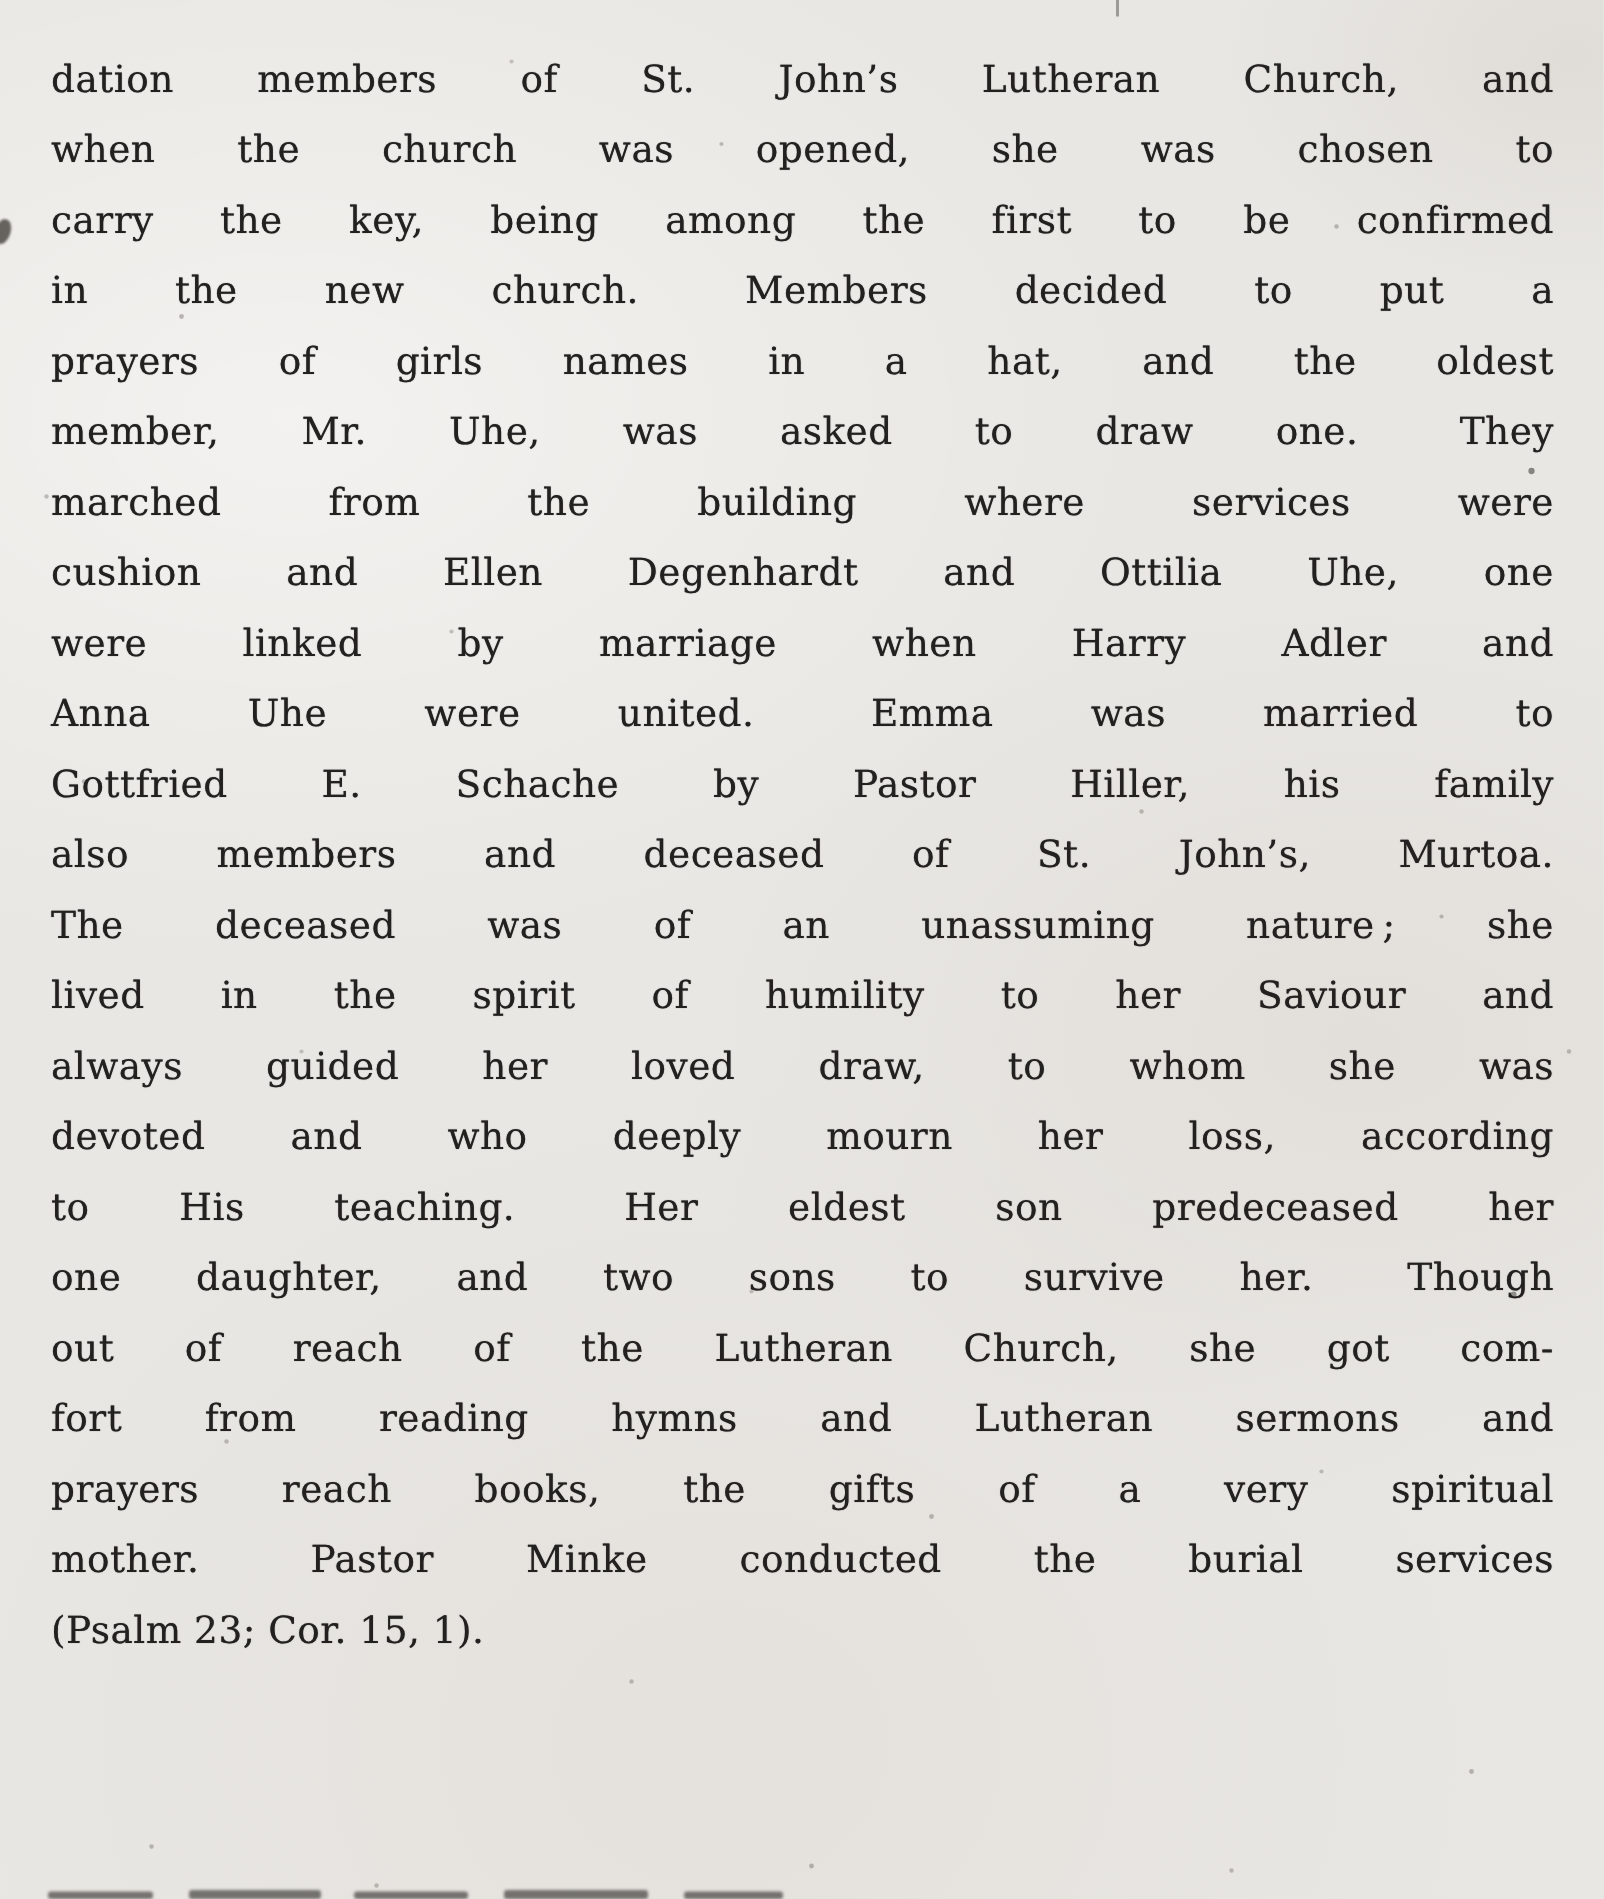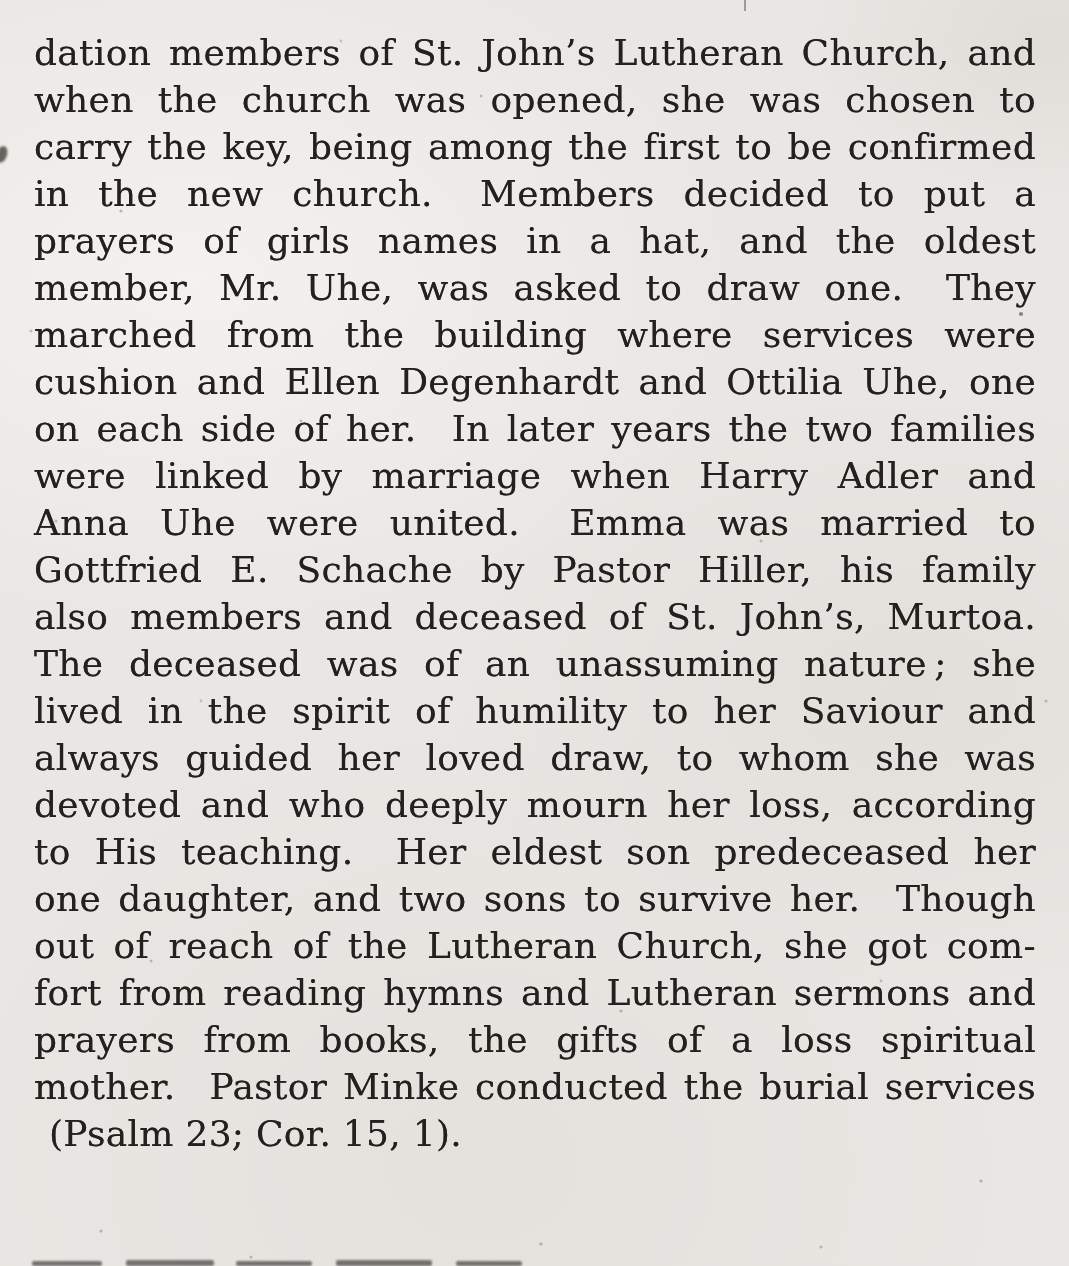--- a/index.html
+++ b/index.html
@@ -21,33 +21,32 @@
     font-family: "DejaVu Serif", "Liberation Serif", serif;
   }
 
   .text-block {
     position: absolute;
     left: 34px;
     top: 29px;
     width: 1002px;
   }
   .line {
-    font-size: 36px;
+    font-size: 25px;
     line-height: 47px;
     color: var(--ink);
     text-align: justify;
     text-align-last: justify;
     letter-spacing: 0.3px;
     text-shadow: 0 0 0.6px rgba(35,33,32,0.72);
     white-space: normal;
   }
   .line.last {
     text-align: left;
     text-align-last: left;
-    margin-left: 15px;
   }
 
   
   .specks {
     position: absolute;
     left: 0; top: 0;
     width: 2px; height: 2px;
     border-radius: 50%;
     background: transparent;
     box-shadow:
@@ -131,34 +130,33 @@
 
 <div class="text-block">
     <div class="line">dation members of St. John’s Lutheran Church, and</div>
     <div class="line">when the church was opened, she was chosen to</div>
     <div class="line">carry the key, being among the first to be confirmed</div>
     <div class="line">in the new church.  Members decided to put a</div>
     <div class="line">prayers of girls names in a hat, and the oldest</div>
     <div class="line">member, Mr. Uhe, was asked to draw one.  They</div>
     <div class="line">marched from the building where services were</div>
     <div class="line">cushion and Ellen Degenhardt and Ottilia Uhe, one</div>
-    <div class="line">on each side of her.  In later years the two families</div>
     <div class="line">were linked by marriage when Harry Adler and</div>
     <div class="line">Anna Uhe were united.  Emma was married to</div>
     <div class="line">Gottfried E. Schache by Pastor Hiller, his family</div>
     <div class="line">also members and deceased of St. John’s, Murtoa.</div>
     <div class="line">The deceased was of an unassuming nature ; she</div>
     <div class="line">lived in the spirit of humility to her Saviour and</div>
     <div class="line">always guided her loved draw, to whom she was</div>
     <div class="line">devoted and who deeply mourn her loss, according</div>
     <div class="line">to His teaching.  Her eldest son predeceased her</div>
     <div class="line">one daughter, and two sons to survive her.  Though</div>
     <div class="line">out of reach of the Lutheran Church, she got com-</div>
     <div class="line">fort from reading hymns and Lutheran sermons and</div>
-    <div class="line">prayers from books, the gifts of a loss spiritual</div>
+    <div class="line">prayers reach books, the gifts of a very spiritual</div>
     <div class="line">mother.  Pastor Minke conducted the burial services</div>
     <div class="line last">(Psalm 23; Cor. 15, 1).</div>
   </div>
 
 <div class="edge-speck"></div>
 <div class="top-mark"></div>
 
 <div class="bottom-strip">
   <span></span>
   <span></span>

